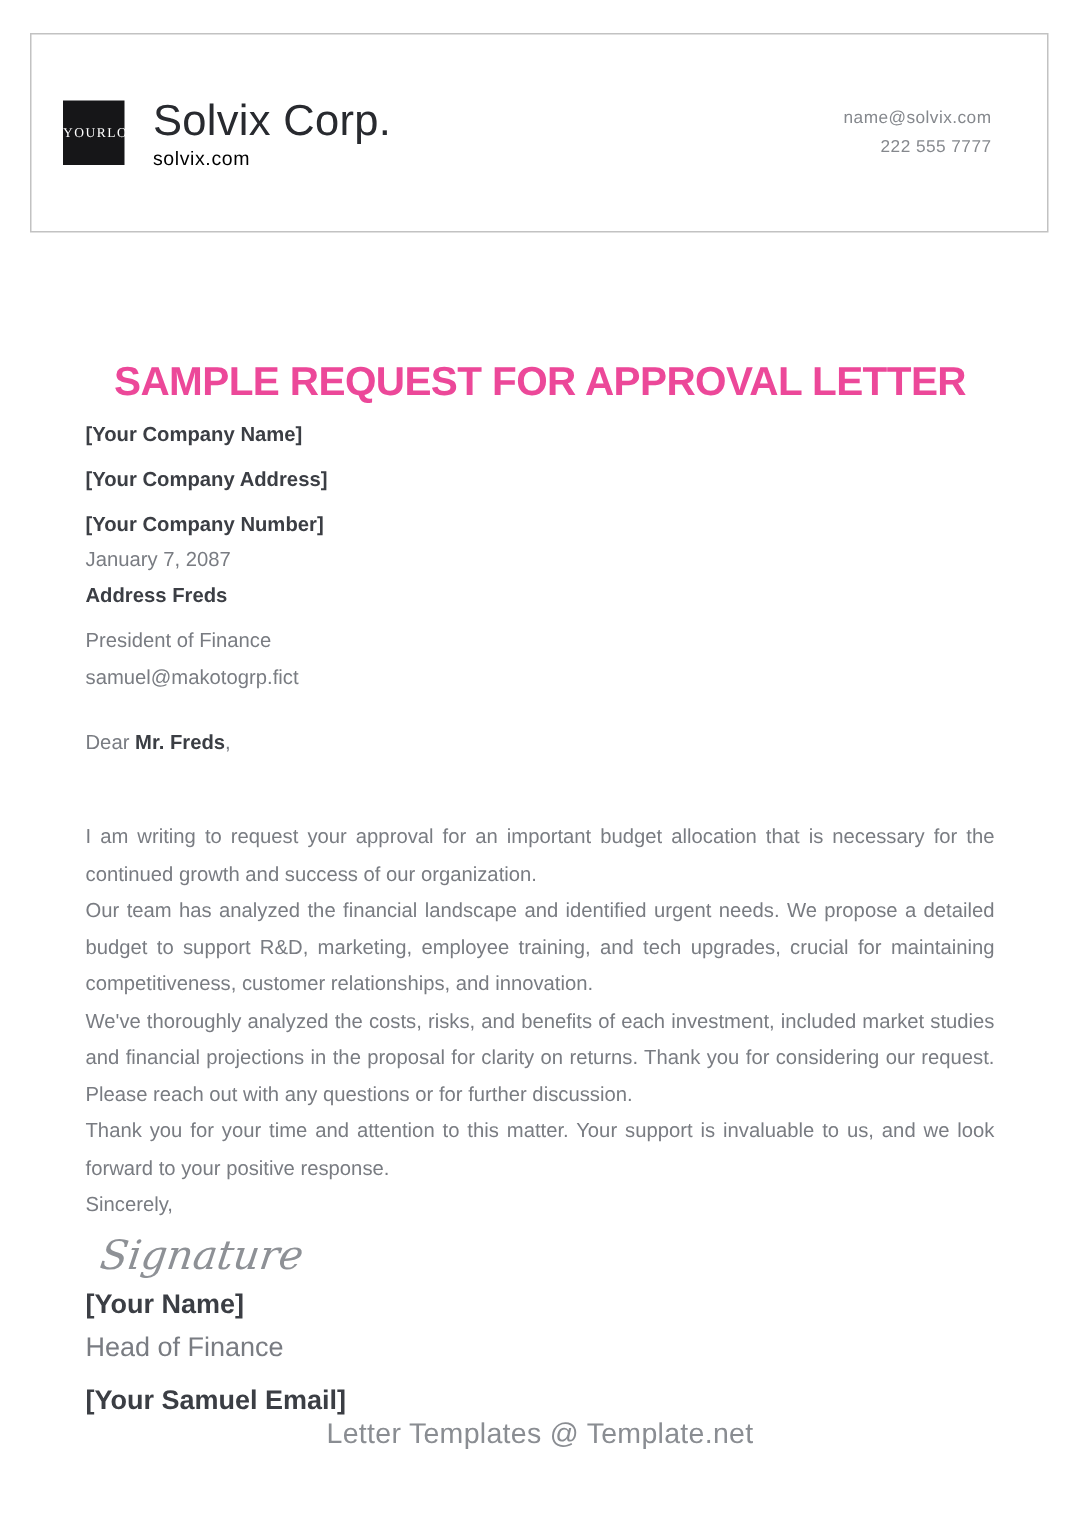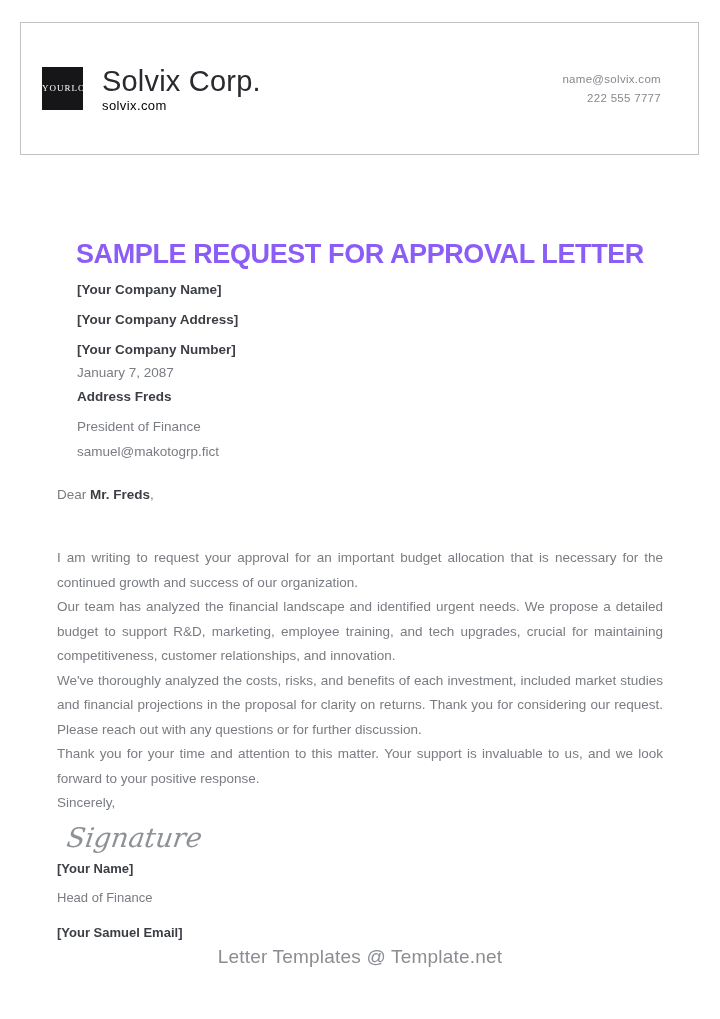--- a/index.html
+++ b/index.html
@@ -62,30 +62,30 @@
   }
 
   
   .letter-title {
     position: absolute;
     top: 239px; left: 0; right: 0;
     text-align: center;
     font-size: 27px;
     font-weight: bold;
     letter-spacing: -0.4px;
-    color: #8b5cf6;
+    color: #ec4899;
   }
   .letter-content {
     position: absolute;
     left: 57px; top: 283px;
     width: 606px;
     font-size: 13.5px;
     color: #797c82;
   }
-  .info-line { line-height: 14px; margin-left: 20px; }
+  .info-line { line-height: 14px; }
   .bold-dark { font-weight: bold; color: #3b3e44; }
   .mb16 { margin-bottom: 16px; }
   .mb9  { margin-bottom: 9px; }
   .mb10 { margin-bottom: 10px; }
   .mb11 { margin-bottom: 11px; }
   .mb29 { margin-bottom: 29px; }
   .salutation { line-height: 14px; margin-bottom: 44px; }
   .body-text p {
     text-align: justify;
     line-height: 24.5px;
@@ -100,21 +100,21 @@
     font-size: 27px;
     color: #8e9196;
     transform: skewX(-8deg);
     display: inline-block;
   }
 
   
   .signoff {
     position: absolute;
     left: 57px; top: 862px;
-    font-size: 13px;
+    font-size: 18px;
     color: #797c82;
   }
   .signoff .line { line-height: 14px; }
   .mb15 { margin-bottom: 15px; }
   .mb21 { margin-bottom: 21px; }
 
   
   .footer-credit {
     position: absolute;
     top: 946px; left: 0; right: 0;

